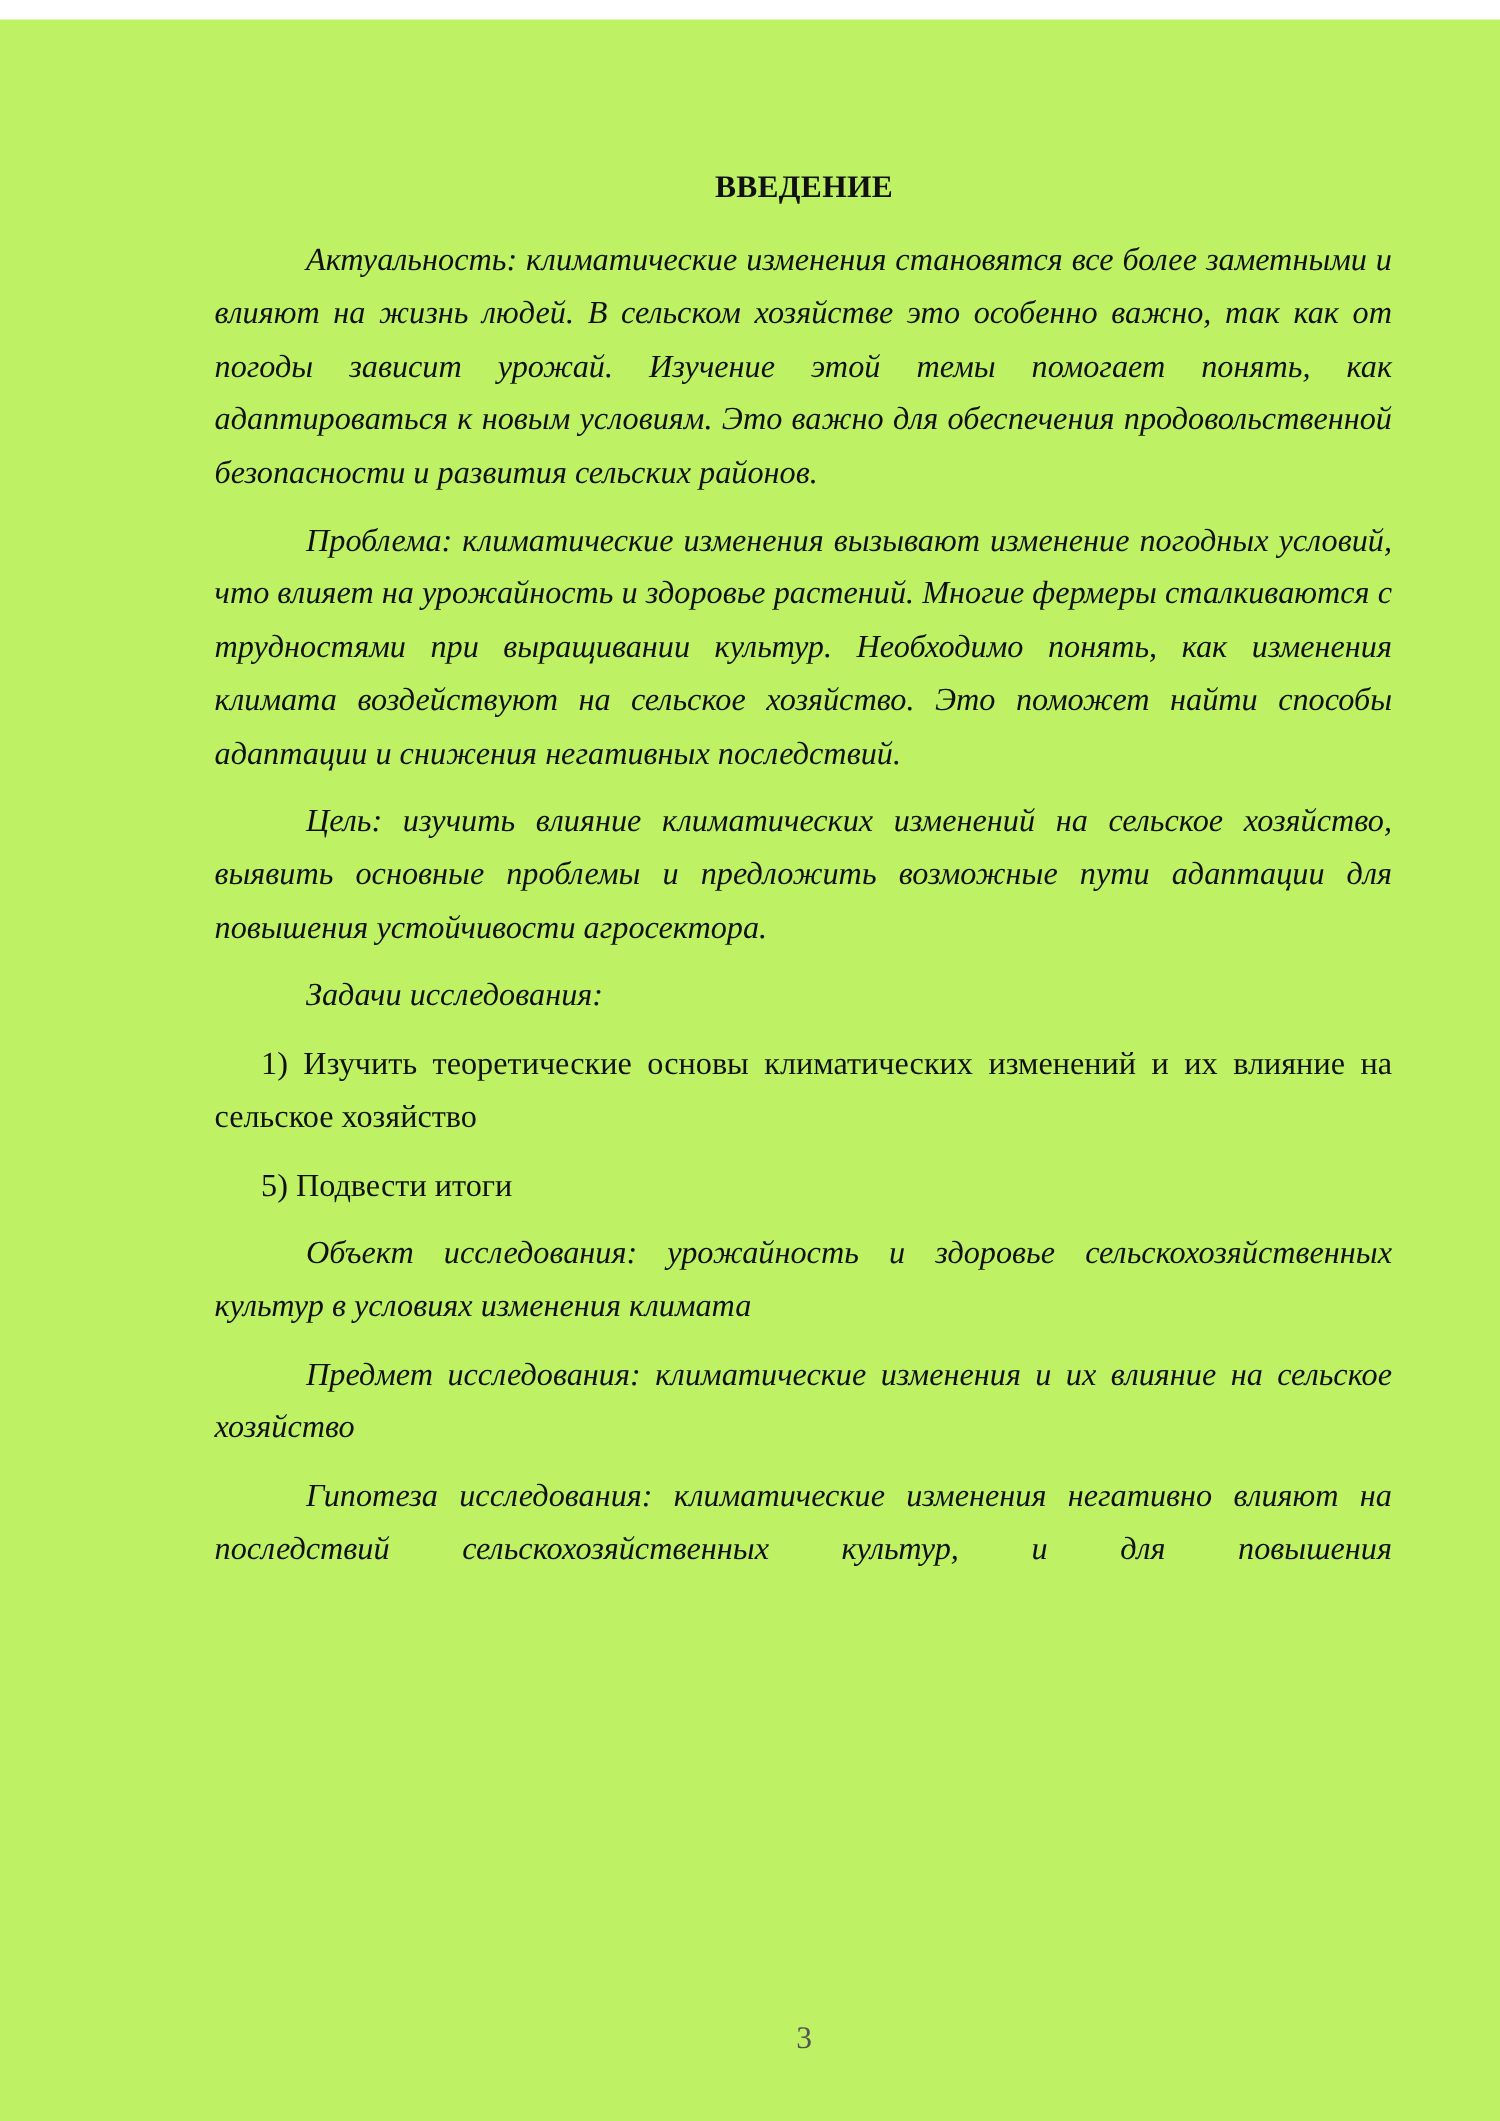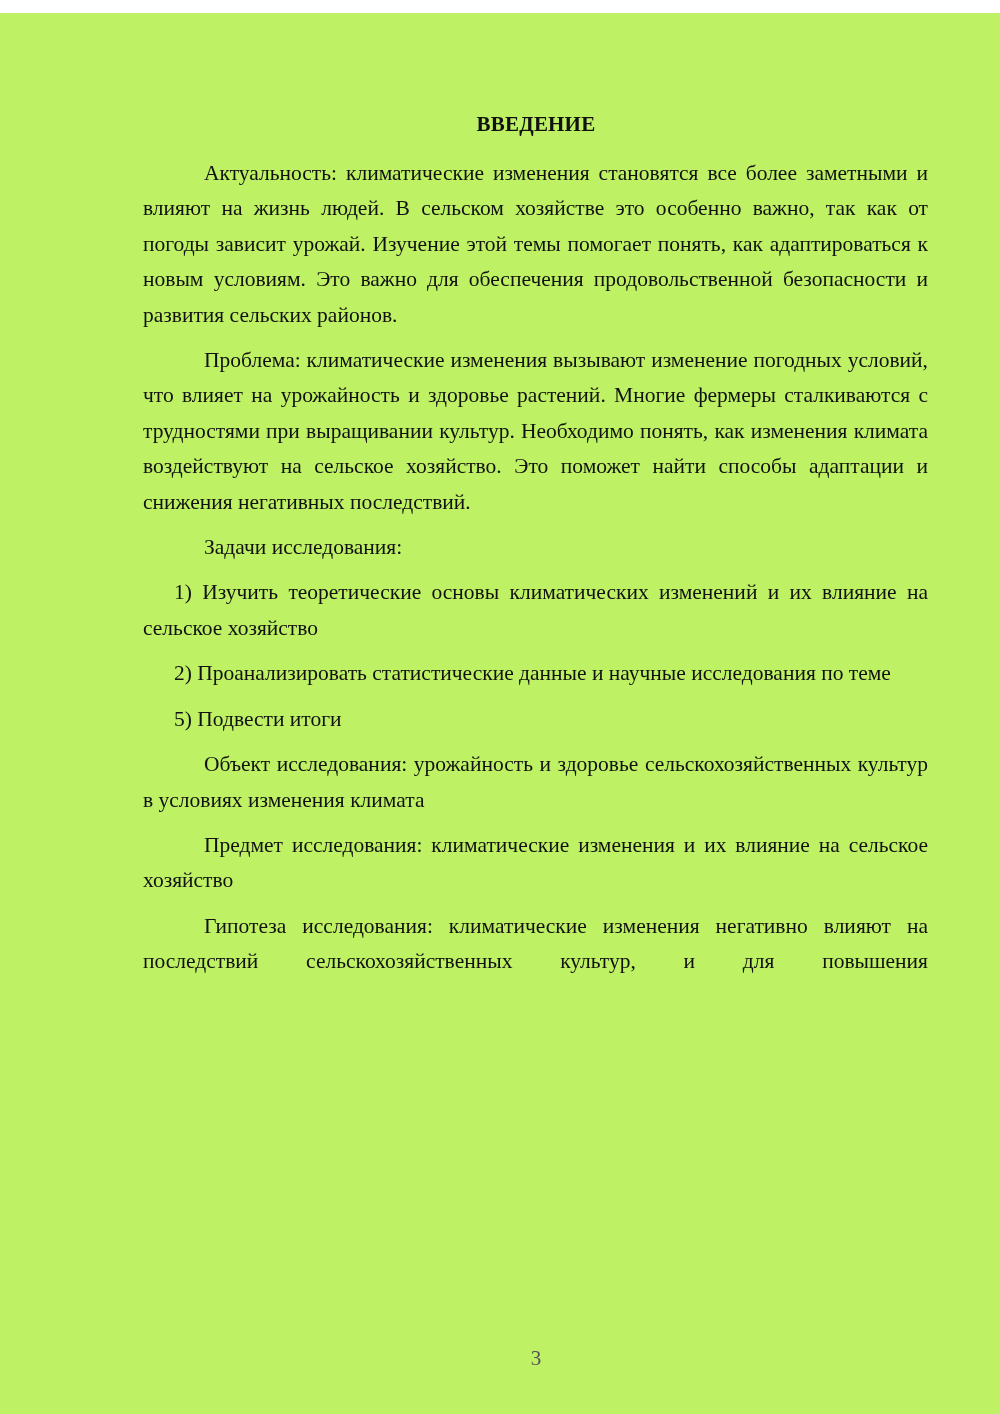--- a/index.html
+++ b/index.html
@@ -38,20 +38,21 @@
       left: 143px;
       top: 143px;
       width: 785px;
       font-size: 21.5px;
       line-height: 35.4px;
     }
     .para {
       margin: 0 0 10px 0;
       text-align: justify;
       text-indent: 61px;
+      font-style: italic;
     }
     .para.last-justify {
       text-align-last: justify;
     }
     .task {
       margin: 0 0 10px 0;
       text-align: justify;
       text-indent: 31px;
     }
     .page-number {
@@ -67,25 +68,25 @@
 </head>
 <body>
 
 <div class="page">
 
   <div class="title">ВВЕДЕНИЕ</div>
 
   <div class="content">
     <p class="para">Актуальность: климатические изменения становятся все более заметными и влияют на жизнь людей. В сельском хозяйстве это особенно важно, так как от погоды зависит урожай. Изучение этой темы помогает понять, как адаптироваться к новым условиям. Это важно для обеспечения продовольственной безопасности и развития сельских районов.</p>
     <p class="para">Проблема: климатические изменения вызывают изменение погодных условий, что влияет на урожайность и здоровье растений. Многие фермеры сталкиваются с трудностями при выращивании культур. Необходимо понять, как изменения климата воздействуют на сельское хозяйство. Это поможет найти способы адаптации и снижения негативных последствий.</p>
+    <p class="para">Цель: изучить влияние климатических изменений на сельское хозяйство, выявить основные проблемы и предложить возможные пути адаптации для повышения устойчивости агросектора.</p>
     <p class="para">Задачи исследования:</p>
 
     <div>
       <p class="task">1) Изучить теоретические основы климатических изменений и их влияние на сельское хозяйство</p>
-      <p class="task">2) Проанализировать статистические данные и научные исследования по теме</p>
       <p class="task">5) Подвести итоги</p>
     </div>
 
     <p class="para">Объект исследования: урожайность и здоровье сельскохозяйственных культур в условиях изменения климата</p>
     <p class="para">Предмет исследования: климатические изменения и их влияние на сельское хозяйство</p>
     <p class="para last-justify">Гипотеза исследования: климатические изменения негативно влияют на последствий сельскохозяйственных культур, и для повышения</p>
   </div>
 
   <div class="page-number">3</div>
 </div>

